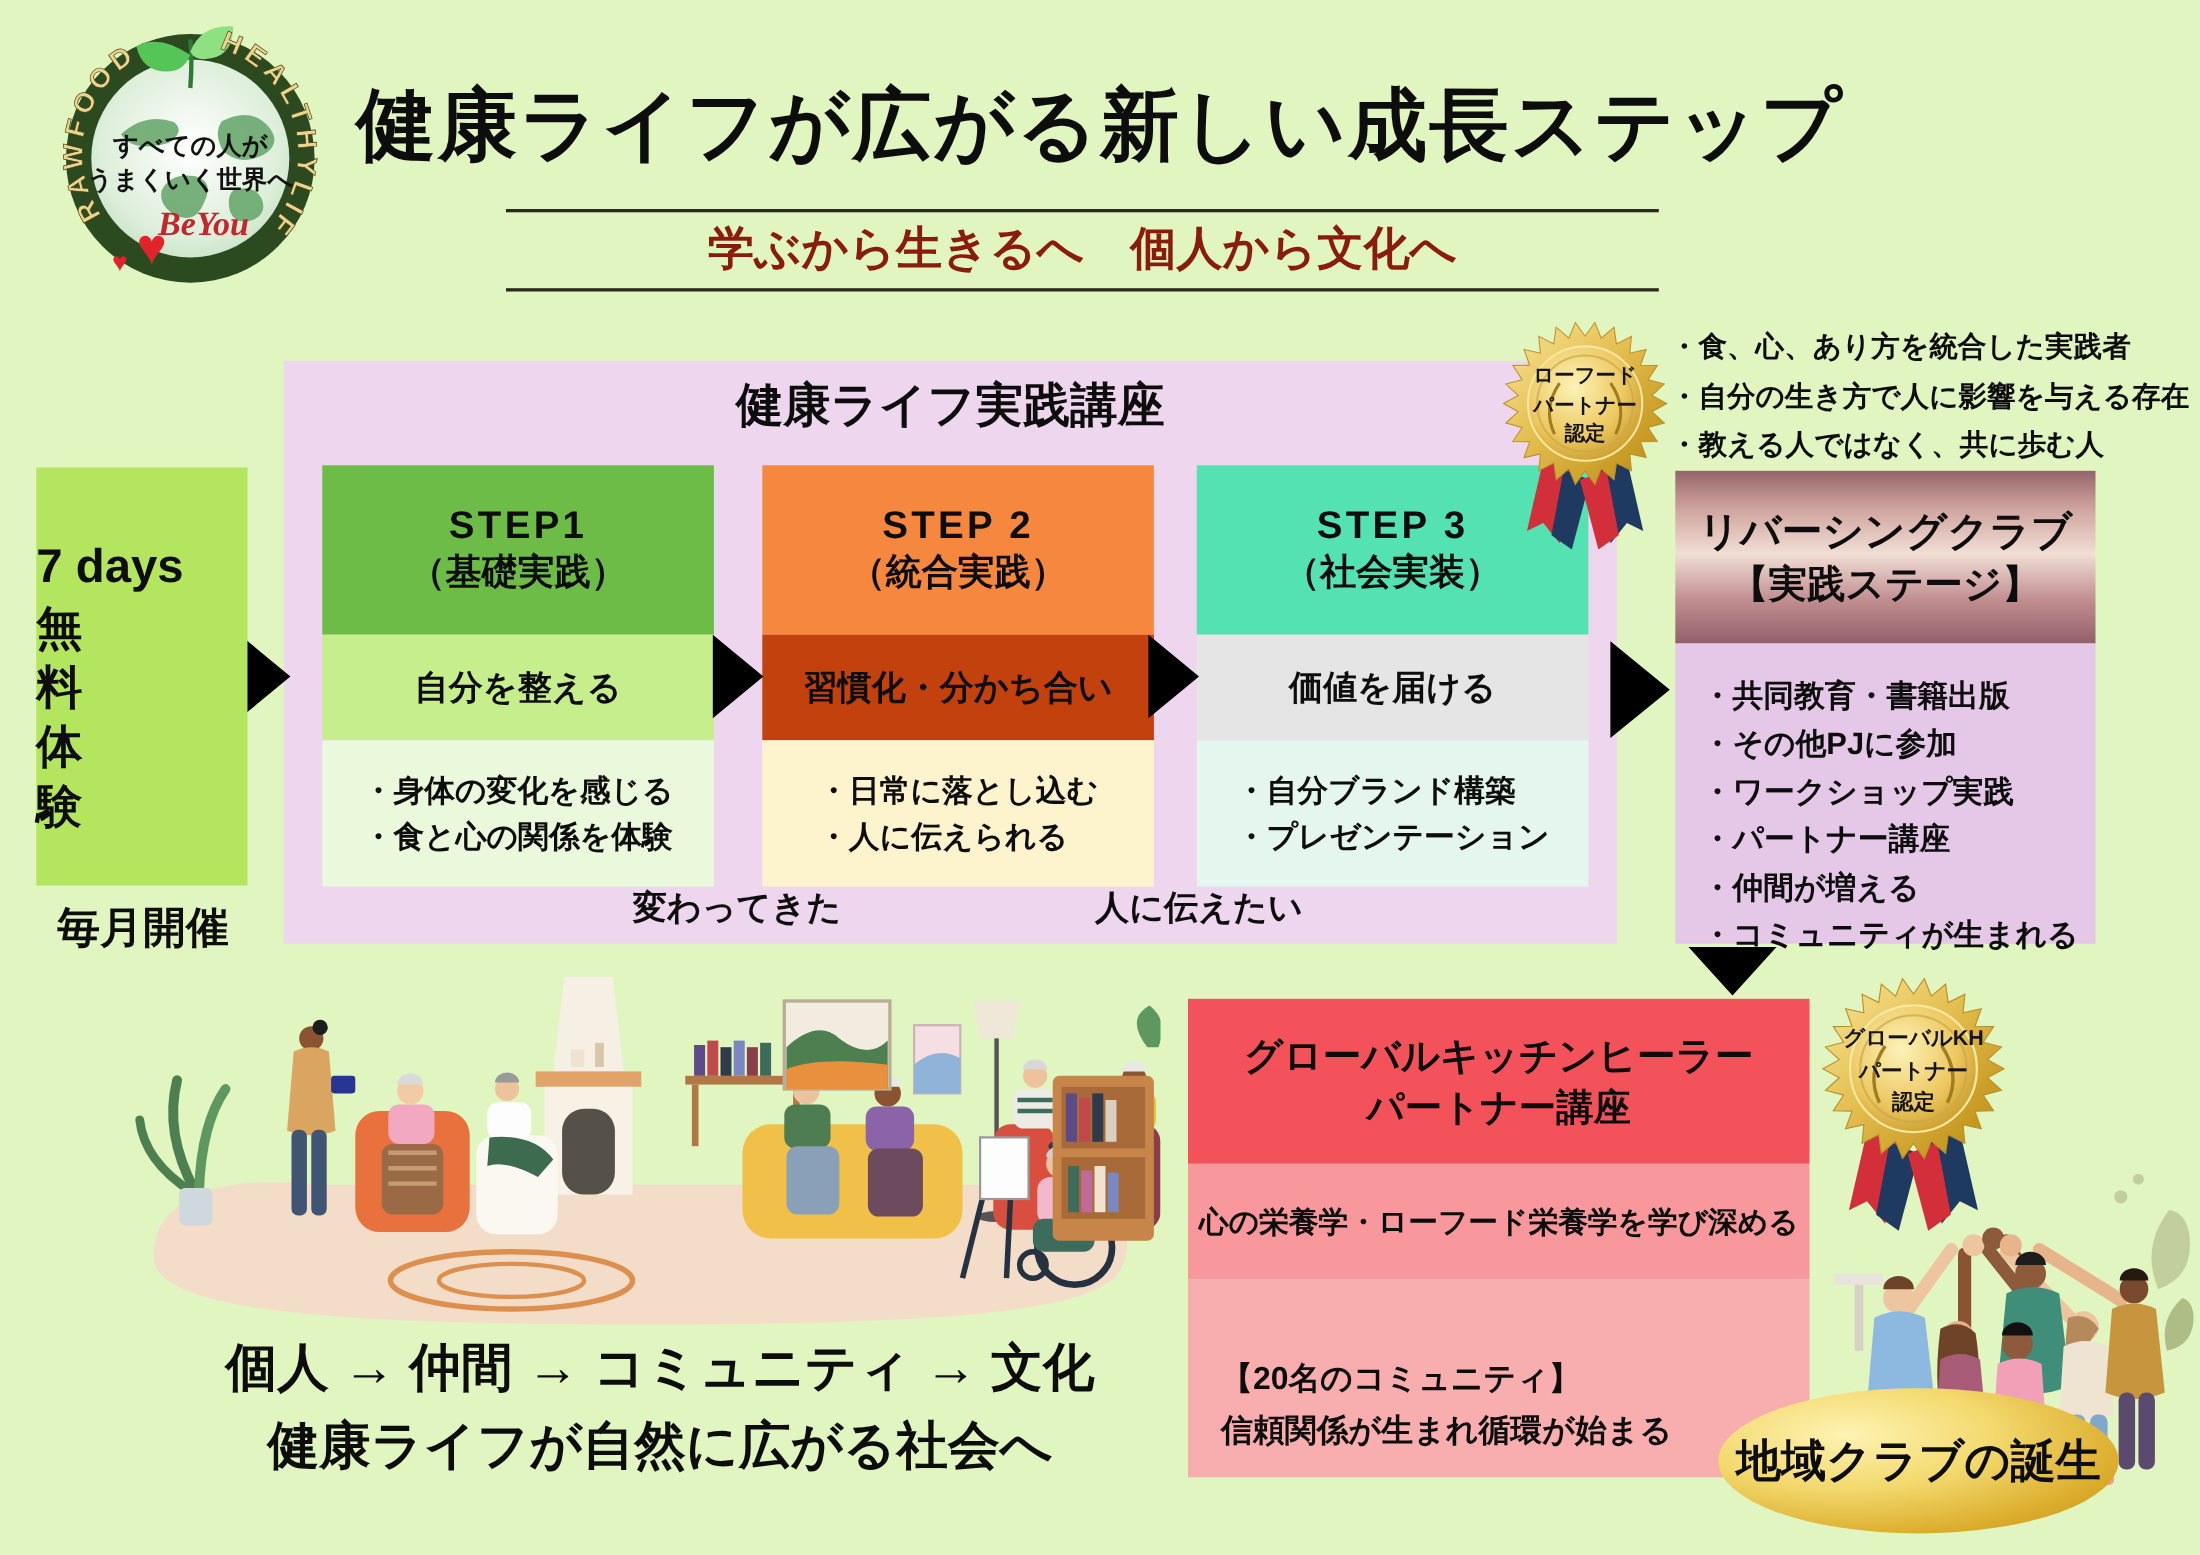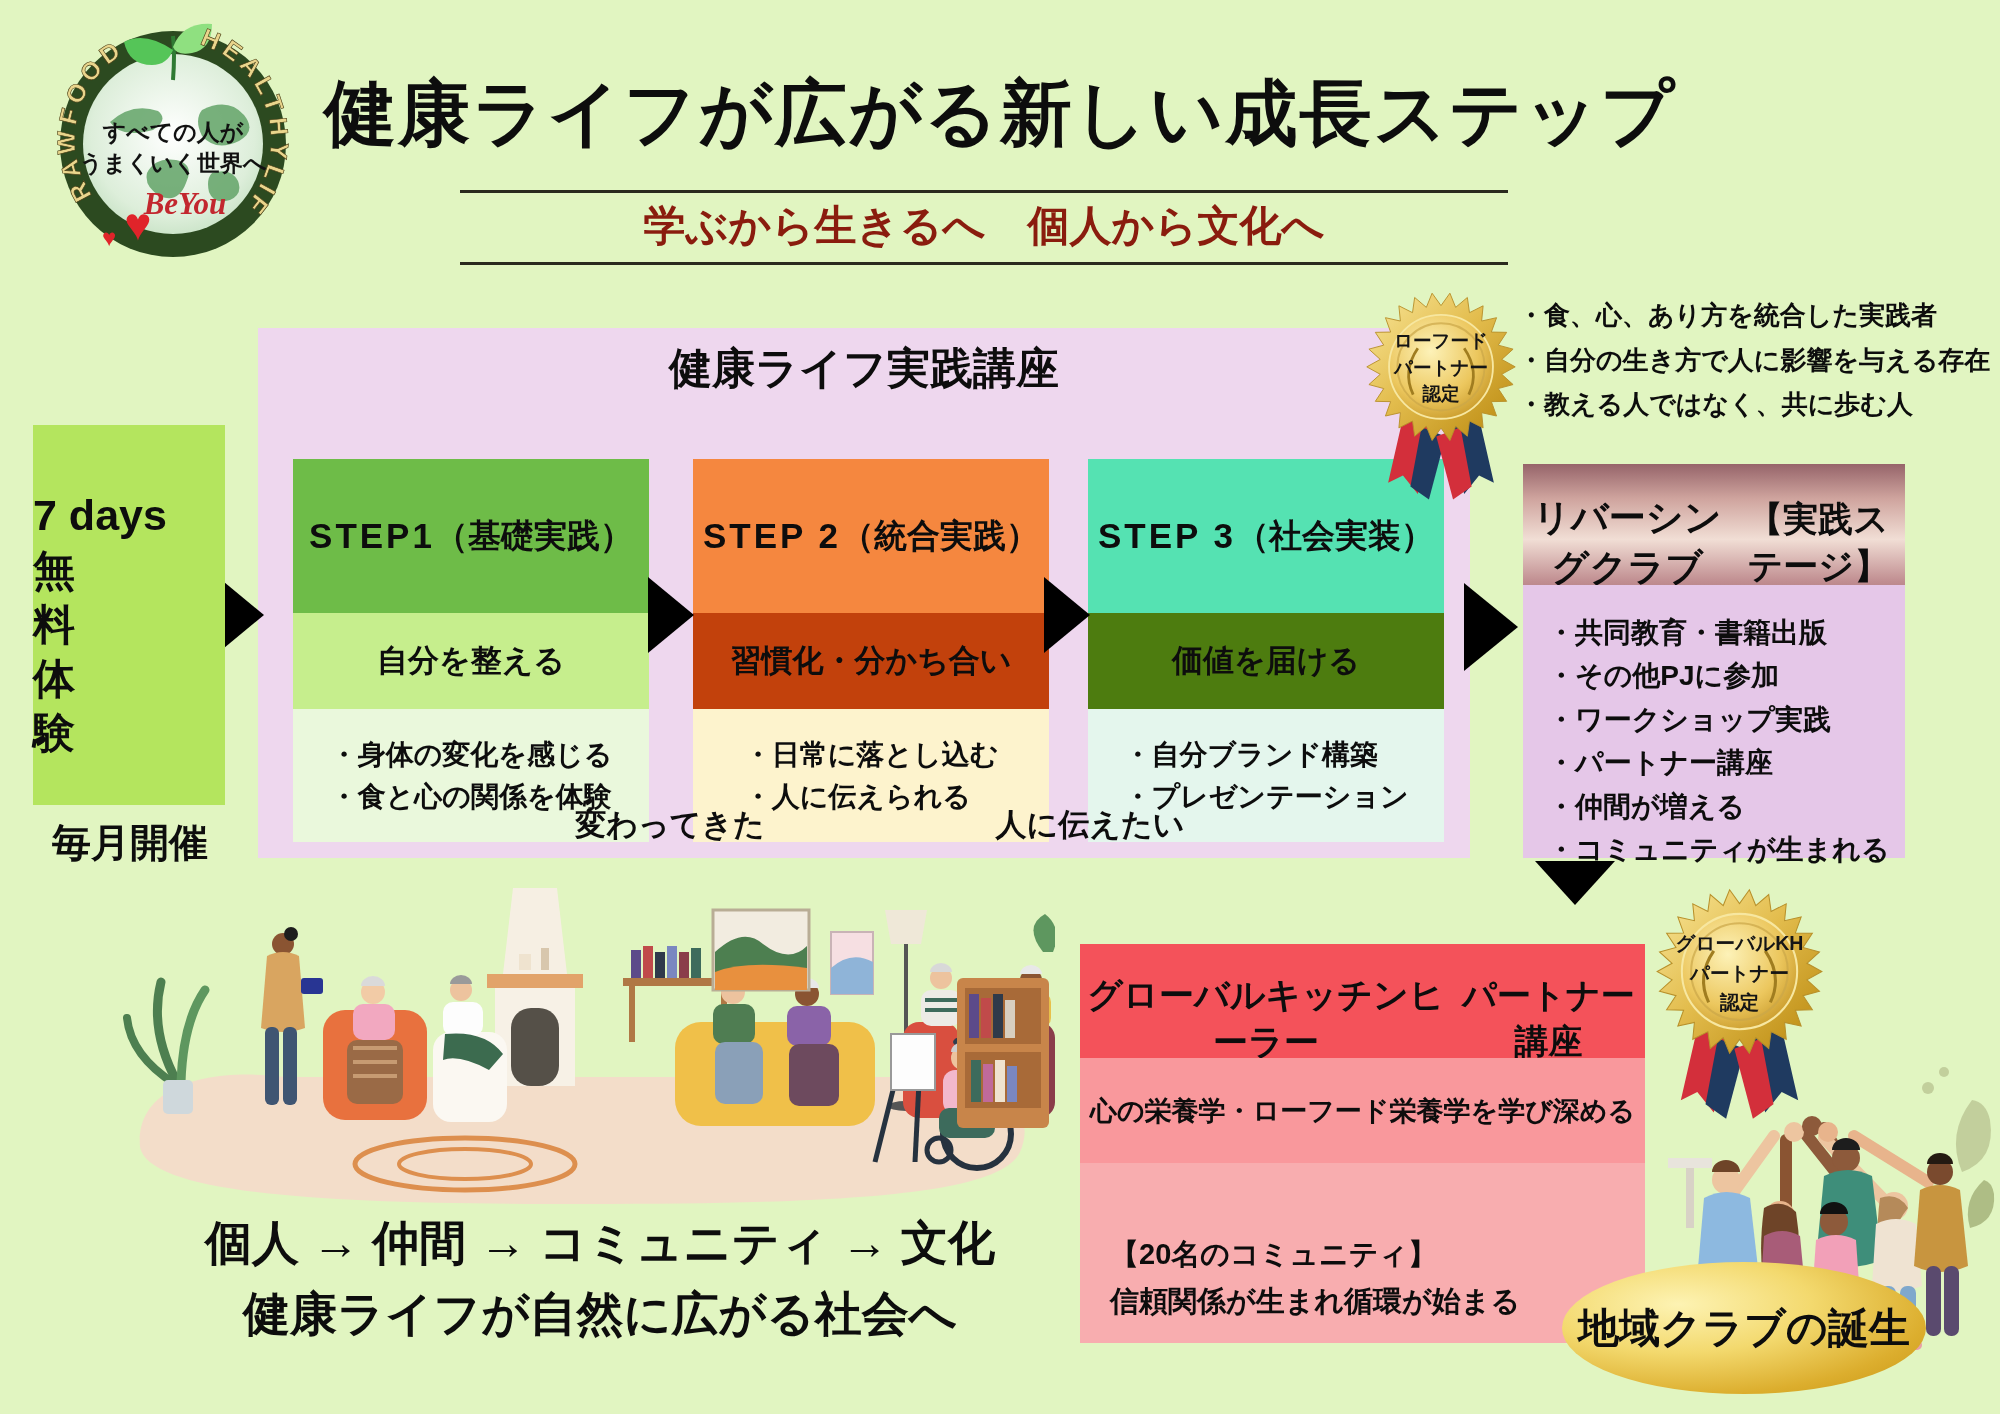--- a/index.html
+++ b/index.html
@@ -1,39 +1,39 @@
 <!DOCTYPE html>
 <html><head>
 <meta charset="utf-8">
 <style>
   html,body{margin:0;padding:0;background:#e1f5c1;}
   .canvas{position:relative;width:2000px;height:1414px;background:#e1f5c1;overflow:hidden;
           font-family:"Liberation Sans","DejaVu Sans",sans-serif;color:#0d0d0d;}
   .abs{position:absolute;}
   .ctr{display:flex;align-items:center;justify-content:center;}
-  .col{display:flex;flex-direction:row;align-items:center;justify-content:center;margin-top:36px;}
+  .col{display:flex;flex-direction:column;align-items:center;justify-content:center;}
 
   .main-title{left:290px;top:66px;width:1420px;text-align:center;font-size:72px;font-weight:900;letter-spacing:2px;}
   .rule{left:460px;width:1048px;height:3px;background:#2a2a1e;}
   .subtitle{left:460px;top:198px;width:1048px;text-align:center;font-size:42px;font-weight:900;color:#8a1c0e;}
 
   .panel{left:258px;top:328px;width:1212px;height:530px;background:#eed7ee;}
   .panel-title{left:258px;top:340px;width:1212px;text-align:center;font-size:43px;font-weight:900;}
 
   .step{width:356px;text-align:center;}
   .step-head{height:154px;font-weight:900;}
   .step-name{font-size:35px;letter-spacing:3px;}
   .step-sub{font-size:33px;}
   .step-mid{height:96px;font-size:31px;font-weight:900;}
   .step-pts{height:133px;font-size:28px;font-weight:700;line-height:1.5;}
   .step-pts .inner{text-align:left;}
 
   .s1h{background:#6ebc48;} .s1m{background:#c6ee8d;} .s1p{background:#eaf8dc;}
   .s2h{background:#f5873f;} .s2m{background:#c2410c;} .s2p{background:#fdf3cd;}
-  .s3h{background:#55e2b2;align-items:center;} .s3m{background:#4d7c0f;} .s3p{background:#e4f6ed;}
+  .s3h{background:#55e2b2;align-items:center;} .s3m{background:#e5e5e5;} .s3p{background:#e4f6ed;}
 
   .note{top:804px;width:380px;text-align:center;font-size:31px;font-weight:800;}
 
   .arr-r{width:0;height:0;border-top:38px solid transparent;border-bottom:38px solid transparent;border-left:46px solid #000;}
   .arr-r.big{border-top-width:44px;border-bottom-width:44px;border-left-width:54px;}
   .arr-d{width:0;height:0;border-left:40px solid transparent;border-right:40px solid transparent;border-top:44px solid #000;}
 
   .trial{left:33px;top:425px;width:192px;height:380px;background:#b4e55e;text-align:left;font-weight:900;}
   .trial .d{font-size:43px;padding-top:66px;padding-bottom:4px;}
   .trial .c{font-size:42px;line-height:54px;}

